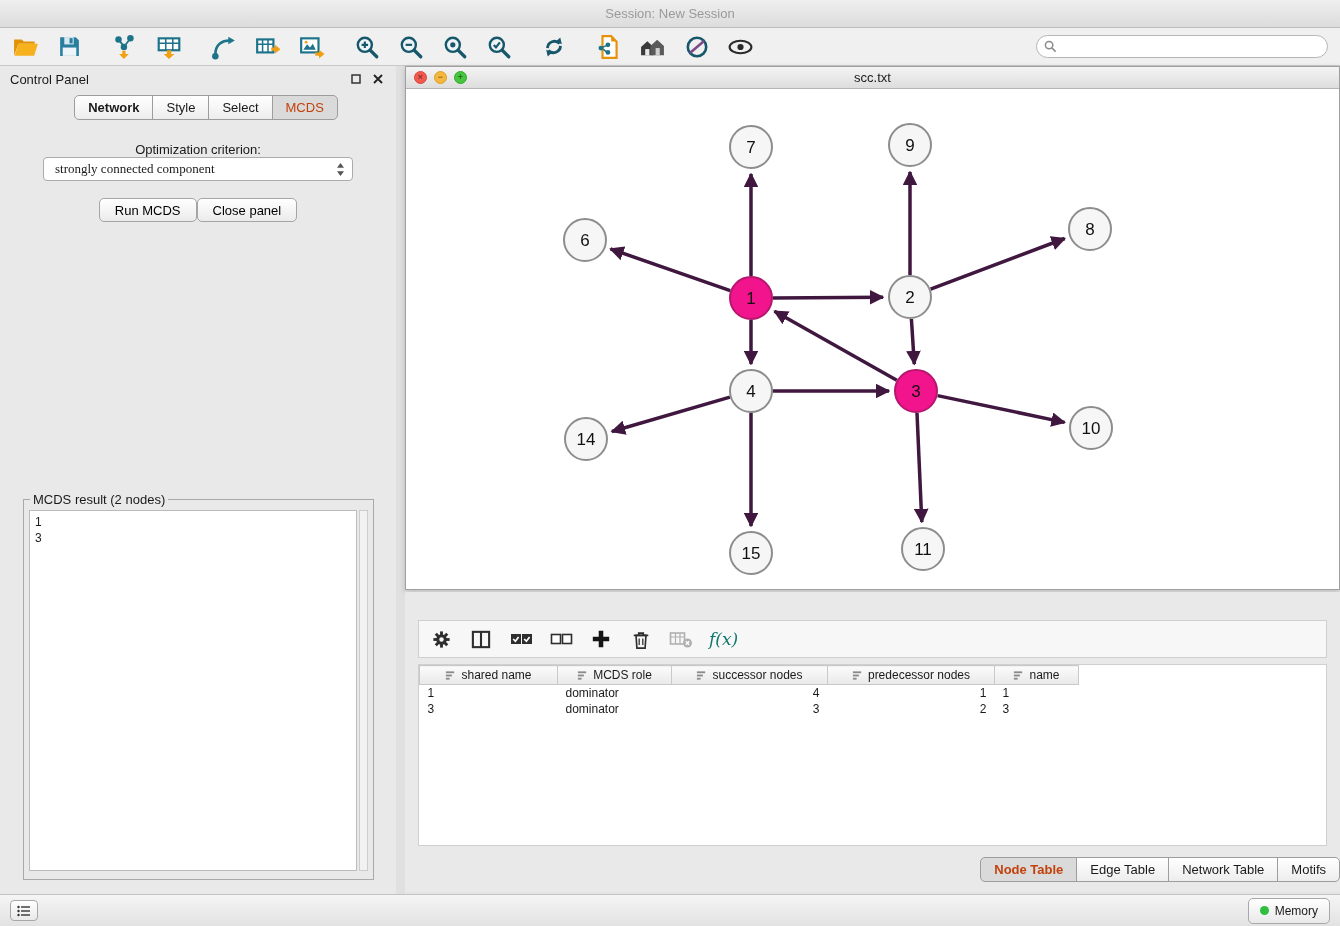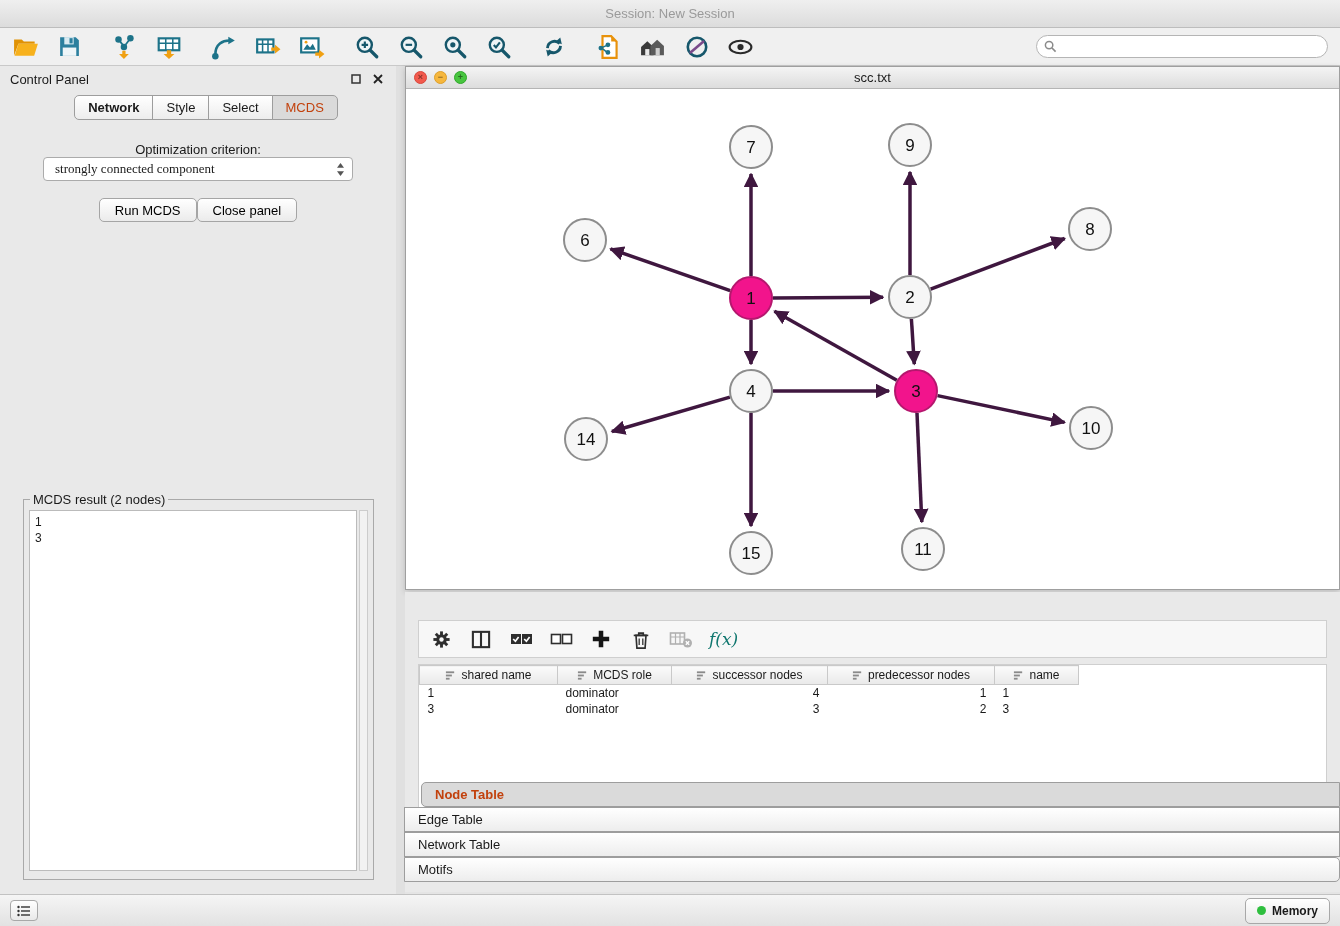--- a/index.html
+++ b/index.html
@@ -83,31 +83,31 @@
   .fx-label { font-family:"DejaVu Serif",serif; font-style:italic; font-size:17px; color:#0f766e; cursor:pointer; }
   .tp-table-wrap { position:absolute; left:13px; right:13px; top:72px; bottom:46px;
     background:#fff; border:1px solid #cfcfcf; overflow:hidden; }
   table.node-table { border-collapse:collapse; font-size:12px; table-layout:fixed; }
   table.node-table th { background:linear-gradient(#fbfbfb,#e9e9e9); border:1px solid #c9c9c9;
     font-weight:normal; height:19px; padding:0 4px; font-size:12px; cursor:pointer; }
   .th-inner { display:flex; align-items:center; justify-content:center; gap:5px; }
   table.node-table td { height:16px; padding:0 8px; overflow:hidden; white-space:nowrap; }
   td.col-0, td.col-1, td.col-4 { text-align:left; }
   td.col-2, td.col-3 { text-align:right; }
-  .tp-tabs { position:absolute; bottom:10px; left:0; right:0; display:flex; justify-content:flex-end;flex-direction:column; }
+  .tp-tabs { position:absolute; bottom:10px; left:0; right:0; display:flex; justify-content:flex-end; }
 
   
   .statusbar { position:absolute; left:0; bottom:0; width:1340px; height:32px;
     background:linear-gradient(#f5f5f5,#e2e2e2); border-top:1px solid #c2c2c2;
     display:flex; align-items:center; padding:0 10px; }
   .list-btn { width:28px; height:21px; border:1px solid #a8a8a8; border-radius:4px;
     background:linear-gradient(#ffffff,#e9e9e9); display:flex; align-items:center; justify-content:center; cursor:pointer; }
   .memory-btn { margin-left:auto; height:25px; border:1px solid #a8a8a8; border-radius:5px;
     background:linear-gradient(#ffffff,#e9e9e9); display:flex; align-items:center; gap:6px;
-    padding:12px 11px; font-size:12px; cursor:pointer;font-weight:bold; }
+    padding:12px 11px; font-size:12px; cursor:pointer; }
   .memory-dot { width:9px; height:9px; border-radius:50%; background:#2fbf3f; }
 </style>
 </head>
 <body>
 
 <div class="titlebar">
   <span>Session: New Session</span>
 </div>
 
 <div class="toolbar">

